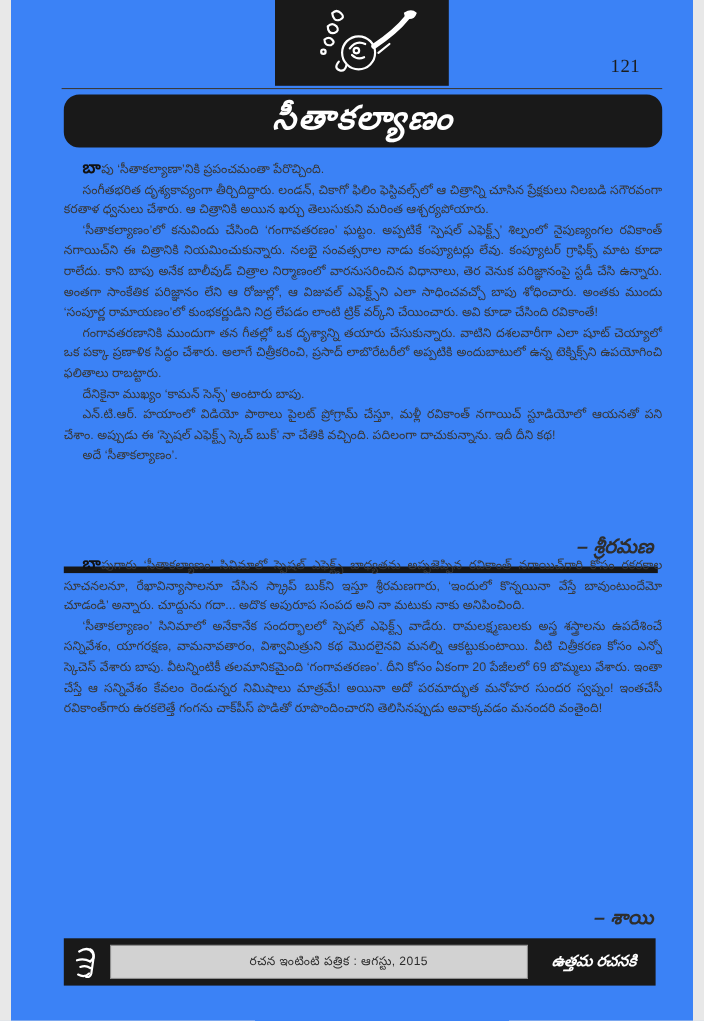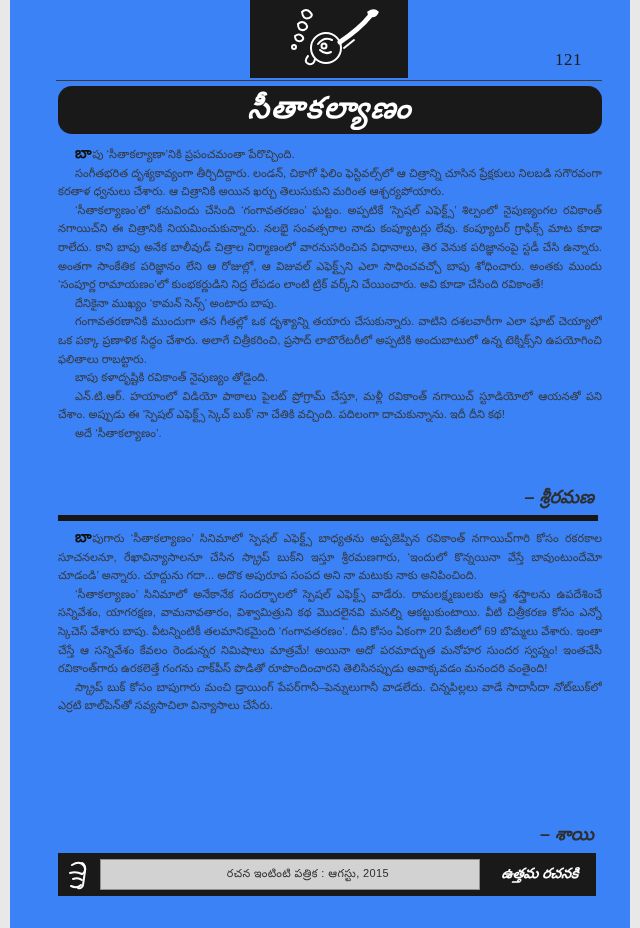--- a/index.html
+++ b/index.html
@@ -44,21 +44,21 @@
   }
   
   .article{
     position:absolute;left:48px;width:544px;
     text-align:justify;
     font-size:11.3px;line-height:18.6px;
     color:#383838;
     overflow:hidden;
   }
   .article-top{top:144px;height:346px;}
-  .article-bottom{top:528px;height:294px;}
+  .article-bottom{top:504px;height:294px;}
   .article p{margin:0;text-indent:17px;}
   .drop-lead{
     font-weight:bold;font-size:15.5px;color:#111;
     letter-spacing:.5px;
   }
   .signature{
     position:absolute;right:36px;
     font-size:18px;font-weight:bold;color:#2e2e2e;
     font-style:italic;
   }
@@ -128,34 +128,32 @@
   <div class="top-rule"></div>
 
   <div class="title-banner">
     <span class="page-title">సీతాకల్యాణం</span>
   </div>
 
   <div class="article article-top">
     <p><span class="drop-lead">బా</span><span>పు ‘సీతాకల్యాణా’నికి ప్రపంచమంతా పేరొచ్చింది.</span></p>
     <p>సంగీతభరిత దృశ్యకావ్యంగా తీర్చిదిద్దారు. లండన్, చికాగో ఫిలిం ఫెస్టివల్స్‌లో ఆ చిత్రాన్ని చూసిన ప్రేక్షకులు నిలబడి సగౌరవంగా కరతాళ ధ్వనులు చేశారు. ఆ చిత్రానికి అయిన ఖర్చు తెలుసుకుని మరింత ఆశ్చర్యపోయారు.</p>
     <p>‘సీతాకల్యాణం’లో కనువిందు చేసింది ‘గంగావతరణం’ ఘట్టం. అప్పటికే ‘స్పెషల్ ఎఫెక్ట్స్’ శిల్పంలో నైపుణ్యంగల రవికాంత్ నగాయిచ్‌ని ఈ చిత్రానికి నియమించుకున్నారు. నలభై సంవత్సరాల నాడు కంప్యూటర్లు లేవు. కంప్యూటర్ గ్రాఫిక్స్ మాట కూడా రాలేదు. కాని బాపు అనేక బాలీవుడ్ చిత్రాల నిర్మాణంలో వారనుసరించిన విధానాలు, తెర వెనుక పరిజ్ఞానంపై స్టడీ చేసి ఉన్నారు. అంతగా సాంకేతిక పరిజ్ఞానం లేని ఆ రోజుల్లో, ఆ విజువల్ ఎఫెక్ట్స్‌ని ఎలా సాధించవచ్చో బాపు శోధించారు. అంతకు ముందు ‘సంపూర్ణ రామాయణం’లో కుంభకర్ణుడిని నిద్ర లేపడం లాంటి ట్రిక్ వర్క్‌ని చేయించారు. అవి కూడా చేసింది రవికాంతే!</p>
+    <p>గంగావతరణానికి ముందుగా తన గీతల్లో ఒక దృశ్యాన్ని తయారు చేసుకున్నారు. వాటిని దశలవారీగా ఎలా షూట్ చెయ్యాలో ఒక పక్కా ప్రణాళిక సిద్ధం చేశారు. అలాగే చిత్రీకరించి, ప్రసాద్ లాబొరేటరీలో అప్పటికి అందుబాటులో ఉన్న టెక్నిక్స్‌ని ఉపయోగించి ఫలితాలు రాబట్టారు.</p>
     <p>దేనికైనా ముఖ్యం ‘కామన్ సెన్స్’ అంటారు బాపు.</p>
-    <p>గంగావతరణానికి ముందుగా తన గీతల్లో ఒక దృశ్యాన్ని తయారు చేసుకున్నారు. వాటిని దశలవారీగా ఎలా షూట్ చెయ్యాలో ఒక పక్కా ప్రణాళిక సిద్ధం చేశారు. అలాగే చిత్రీకరించి, ప్రసాద్ లాబొరేటరీలో అప్పటికి అందుబాటులో ఉన్న టెక్నిక్స్‌ని ఉపయోగించి ఫలితాలు రాబట్టారు.</p>
-    <p>బాపు కళాదృష్టికి రవికాంత్ నైపుణ్యం తోడైంది.</p>
     <p>ఎన్.టి.ఆర్. హయాంలో విడియో పాఠాలు పైలట్ ప్రోగ్రామ్ చేస్తూ, మళ్లీ రవికాంత్ నగాయిచ్ స్టూడియోలో ఆయనతో పని చేశాం. అప్పుడు ఈ ‘స్పెషల్ ఎఫెక్ట్స్ స్కెచ్ బుక్’ నా చేతికి వచ్చింది. పదిలంగా దాచుకున్నాను. ఇదీ దీని కథ!</p>
     <p>అదే ‘సీతాకల్యాణం’.</p>
   </div>
   <div class="signature signature-top">– శ్రీరమణ</div>
 
   <div class="section-divider"></div>
 
   <div class="article article-bottom">
     <p><span class="drop-lead">బా</span><span>పుగారు ‘సీతాకల్యాణం’ సినిమాలో స్పెషల్ ఎఫెక్ట్స్ బాధ్యతను అప్పజెప్పిన రవికాంత్ నగాయిచ్‌గారి కోసం రకరకాల సూచనలనూ, రేఖావిన్యాసాలనూ చేసిన స్క్రాప్ బుక్‌ని ఇస్తూ శ్రీరమణగారు, ‘ఇందులో కొన్నయినా వేస్తే బావుంటుందేమో చూడండి’ అన్నారు. చూద్దును గదా... అదొక అపురూప సంపద అని నా మటుకు నాకు అనిపించింది.</span></p>
     <p>‘సీతాకల్యాణం’ సినిమాలో అనేకానేక సందర్భాలలో స్పెషల్ ఎఫెక్ట్స్ వాడేరు. రామలక్ష్మణులకు అస్త్ర శస్త్రాలను ఉపదేశించే సన్నివేశం, యాగరక్షణ, వామనావతారం, విశ్వామిత్రుని కథ మొదలైనవి మనల్ని ఆకట్టుకుంటాయి. వీటి చిత్రీకరణ కోసం ఎన్నో స్కెచెస్ వేశారు బాపు. వీటన్నింటికీ తలమానికమైంది ‘గంగావతరణం’. దీని కోసం ఏకంగా 20 పేజీలలో 69 బొమ్మలు వేశారు. ఇంతా చేస్తే ఆ సన్నివేశం కేవలం రెండున్నర నిమిషాలు మాత్రమే! అయినా అదో పరమాద్భుత మనోహర సుందర స్వప్నం! ఇంతచేసీ రవికాంత్‌గారు ఉరకలెత్తే గంగను చాక్‌పీస్ పొడితో రూపొందించారని తెలిసినప్పుడు అవాక్కవడం మనందరి వంతైంది!</p>
-    <p>స్క్రాప్ బుక్ కోసం బాపుగారు మంచి డ్రాయింగ్ పేపర్‌గానీ–పెన్నులుగానీ వాడలేదు. చిన్నపిల్లలు వాడే సాదాసీదా నోట్‌బుక్‌లో ఎర్రటి బాల్‌పెన్‌తో సవ్యసాచిలా విన్యాసాలు చేసేరు.</p>
   </div>
   <div class="signature signature-bottom">– శాయి</div>
 
   <div class="footer-bar">
     <span class="footer-monogram">
       <svg width="26" height="32" viewBox="0 0 26 32" fill="none" stroke="#ffffff" stroke-width="2" stroke-linecap="round">
         <path d="M6 6 q8 -5 12 1 q3 5 -2 8"></path>
         <path d="M16 4 q4 2 3 8 l-2 14 q-1 4 -5 3"></path>
         <path d="M4 14 q6 -2 12 1"></path>
         <path d="M7 20 q5 -2 9 1"></path>

